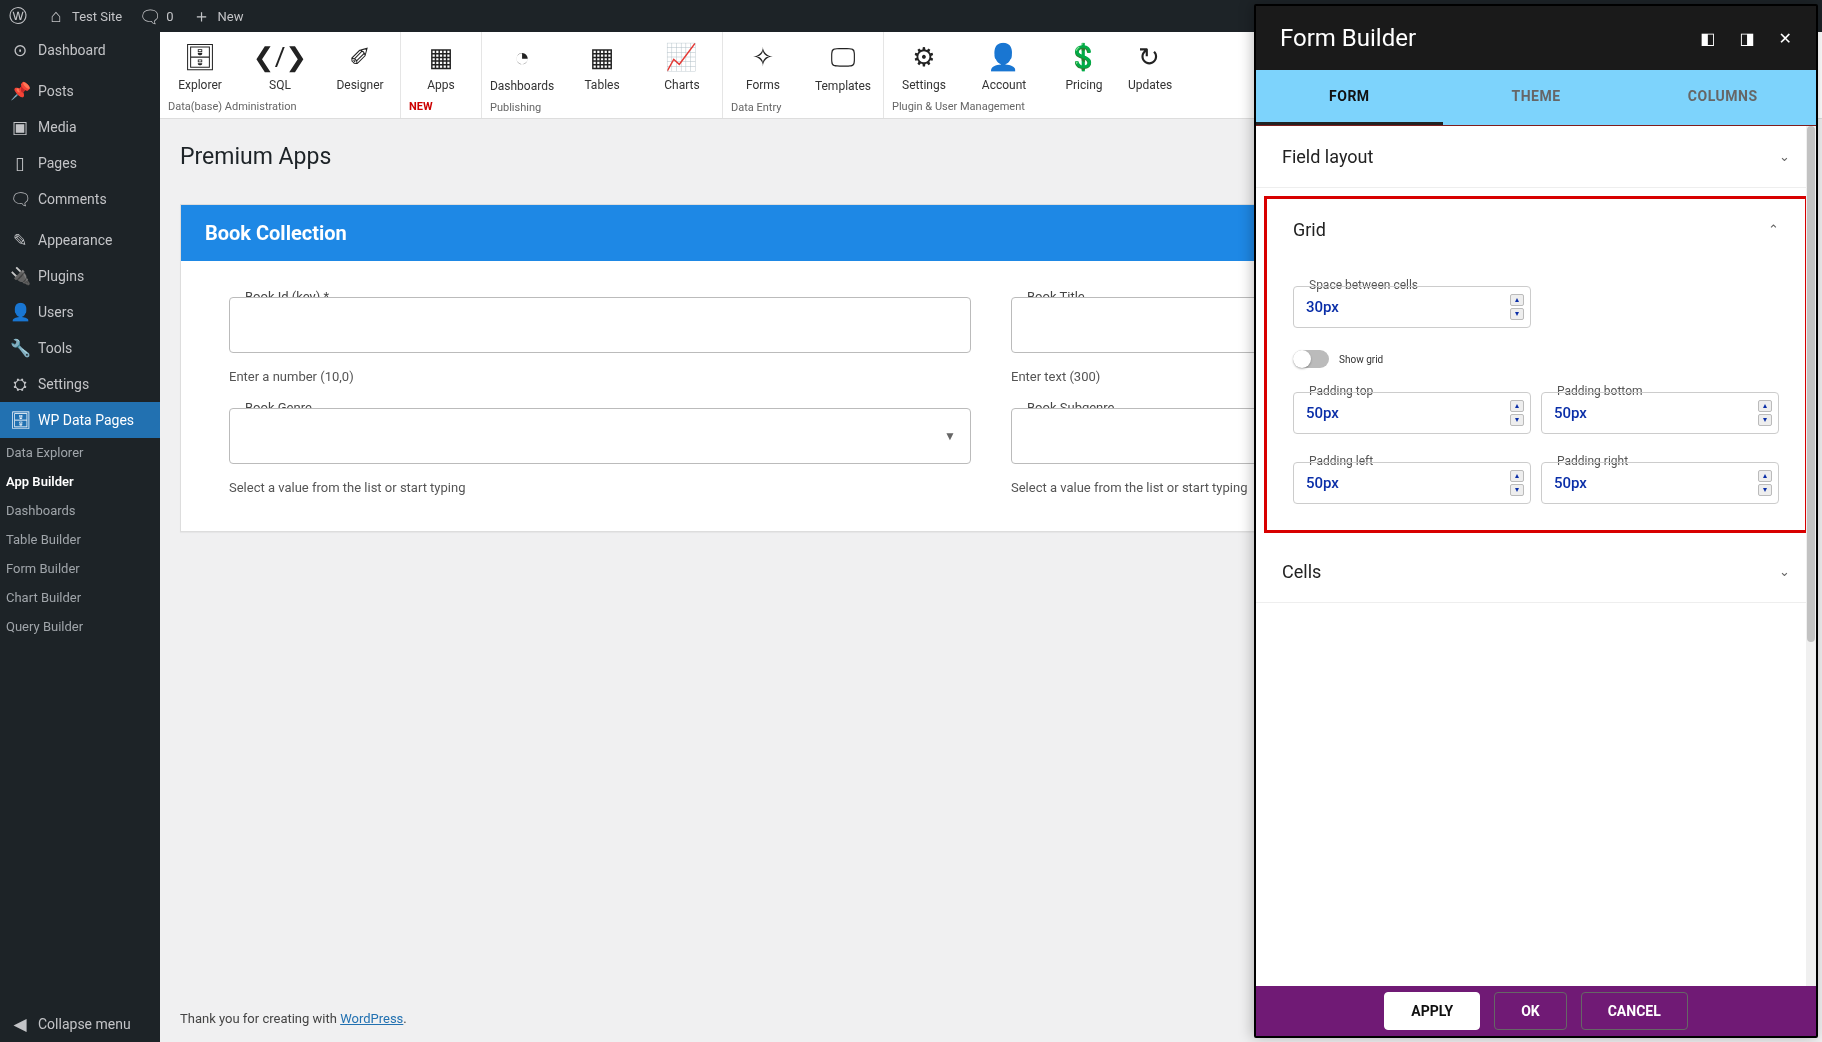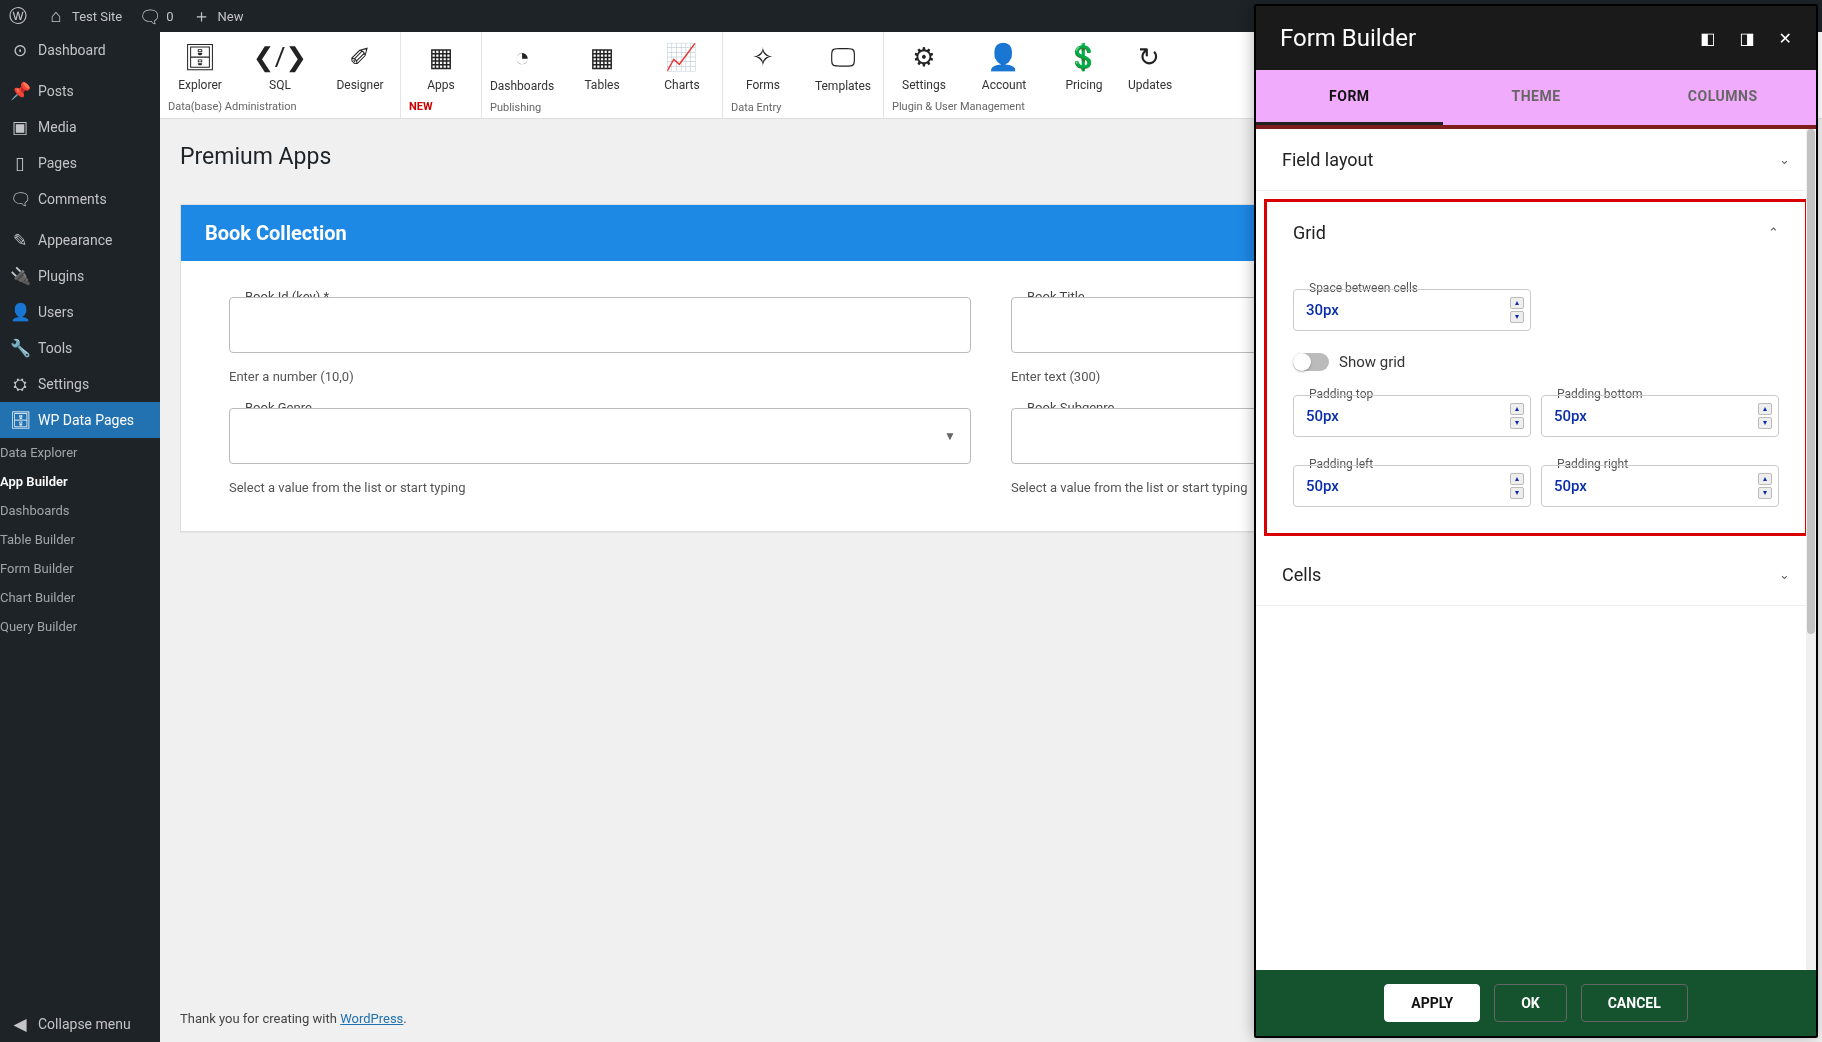--- a/index.html
+++ b/index.html
@@ -8,21 +8,21 @@
     
     .admin-bar { background:#1d2327; color:#c3c4c7; height:32px; display:flex; align-items:center; padding:0 8px; font-size:13px; gap:18px; }
     .admin-bar .ab-item { display:flex; align-items:center; gap:6px; cursor:pointer; }
     .ab-icon { width:20px; height:20px; display:inline-flex; align-items:center; justify-content:center; font-size:18px; }
 
     
     .wp-sidebar { position:absolute; left:0; top:32px; bottom:0; width:160px; background:#1d2327; color:#c3c4c7; font-size:14px; }
     .side-item { display:flex; align-items:center; gap:8px; padding:8px 10px; cursor:pointer; }
     .side-item.active { background:#2271b1; color:#fff; position:relative; }
     .side-item.active::after { content:""; position:absolute; right:-9px; top:50%; transform:translateY(-50%); border:8px solid transparent; border-left-color:#2271b1; }
-    .side-sub { padding:7px 0; font-size:13px; color:#a0a5aa; cursor:pointer; }
+    .side-sub { padding:7px 6px; font-size:13px; color:#a0a5aa; cursor:pointer; }
     .side-sub.active { color:#fff; font-weight:600; }
     .side-sep { height:5px; }
     .s-icon { width:20px; text-align:center; font-size:17px; }
     .collapse-row { position:absolute; bottom:0; left:0; right:0; }
 
     
     .main { position:absolute; left:160px; top:32px; right:0; bottom:0; background:#f0f0f1; overflow:hidden; }
     .toolbar { background:#fff; border-bottom:1px solid #ddd; display:flex; }
     .tool-group { border-right:1px solid #e5e5e5; display:flex; flex-direction:column; }
     .tool-row { display:flex; }
@@ -44,38 +44,38 @@
     .chev-down { position:absolute; right:14px; top:50%; transform:translateY(-50%); color:#666; font-size:12px; }
 
     .footer-note { position:absolute; left:20px; bottom:16px; font-size:13px; color:#444; }
     .footer-note a { color:#2271b1; }
 
     
     .panel { position:absolute; right:4px; top:4px; bottom:4px; width:564px; background:#fff; box-shadow:-2px 0 14px rgba(0,0,0,.25); display:flex; flex-direction:column; border:2px solid #000; border-radius:2px; }
     .panel-head { background:#1a1a1a; color:#fff; padding:18px 24px; display:flex; align-items:center; justify-content:space-between; }
     .panel-head h2 { font-size:24px; font-weight:400; }
     .panel-icons { display:flex; gap:24px; font-size:16px; }
-    .panel-tabs { display:flex; background:#f0abfc; border-bottom:4px solid #7f1d1d; }
+    .panel-tabs { display:flex; background:#7dd3fc; border-bottom:1px solid #7f1d1d; }
     .p-tab { flex:1; text-align:center; padding:18px 0; font-size:14px; font-weight:700; color:#666; cursor:pointer; letter-spacing:.5px; }
     .p-tab.active { color:#111; border-bottom:3px solid #222; }
     .panel-body { flex:1; overflow-y:auto; padding:0; position:relative; }
     .section { border-bottom:1px solid #eee; }
     .section-head { display:flex; justify-content:space-between; align-items:center; padding:20px 26px; font-size:18px; color:#222; cursor:pointer; }
     .section-body { padding:8px 26px 26px; }
     .highlight-box { border:3px solid #d80000; margin:8px; }
     .grid2 { display:grid; grid-template-columns:1fr 1fr; gap:10px; }
     .pfield { position:relative; margin-top:18px; }
     .pfield legend { font-size:12px; color:#555; position:absolute; top:-8px; left:12px; background:#fff; padding:0 4px; }
     .pfield .box { border:1px solid #ccc; border-radius:4px; height:42px; display:flex; align-items:center; padding:0 12px; font-size:15px; color:#0a2ea8; font-weight:500; position:relative; }
     .spinbtns { position:absolute; right:6px; top:50%; transform:translateY(-50%); display:flex; flex-direction:column; gap:2px; }
     .spinbtns span { width:14px; height:12px; background:#eee; border:1px solid #bbb; border-radius:2px; font-size:8px; line-height:10px; text-align:center; cursor:pointer; }
     .toggle-row { display:flex; align-items:center; gap:10px; margin:22px 0 6px; }
     .toggle { width:36px; height:18px; background:#bbb; border-radius:9px; position:relative; cursor:pointer; }
     .toggle::after { content:""; position:absolute; width:18px; height:18px; background:#fff; border-radius:50%; left:0; top:0; box-shadow:0 1px 2px rgba(0,0,0,.3); }
-    .panel-footer { background:#14532d; padding:14px; display:flex; justify-content:center; gap:14px; }
+    .panel-footer { background:#701a75; padding:6px; display:flex; justify-content:center; gap:14px; }
     .pf-btn { padding:10px 26px; border-radius:4px; font-size:14px; font-weight:700; cursor:pointer; border:1px solid #666; background:transparent; color:#fff; }
     .pf-btn.primary { background:#fff; color:#111; border-color:#fff; }
     .scrollbar-stub { position:absolute; right:0; top:0; bottom:0; width:10px; background:#f0f0f0; }
     .scrollbar-stub::after { content:""; position:absolute; left:1px; top:0; width:8px; height:60%; background:#c2c2c2; border-radius:4px; }
   </style>
 </head>
 <body>
 
 <div class="admin-bar">
   <span class="ab-item">
@@ -275,21 +275,21 @@
                   <span>30px</span>
                 <div class="spinbtns">
                     <span>▴</span>
                     <span>▾</span>
                   </div>
               </div>
             </div>
           </div>
           <div class="toggle-row">
             <div class="toggle"></div>
-            <span style="font-size:15px;color:#333">Show grid</span>
+            <span style="font-size:10px;color:#333">Show grid</span>
           </div>
           <div class="grid2">
             <div class="pfield">
               <legend>Padding top</legend>
               <div class="box">
                   <span>50px</span>
                 <div class="spinbtns">
                     <span>▴</span>
                     <span>▾</span>
                   </div>

